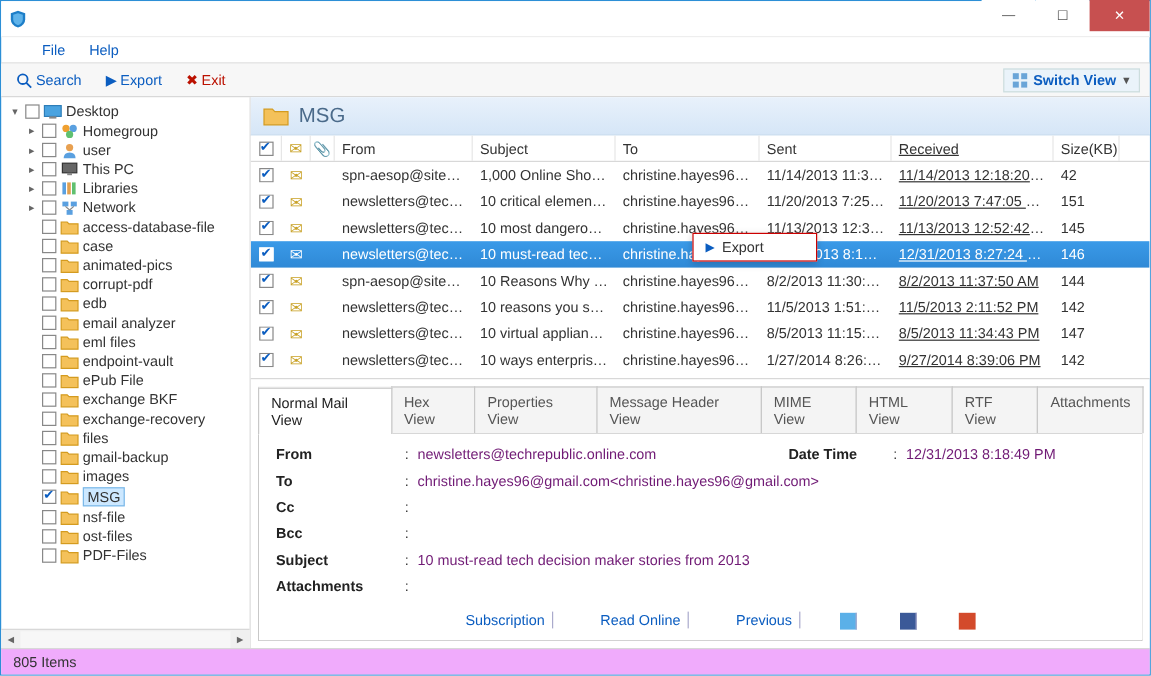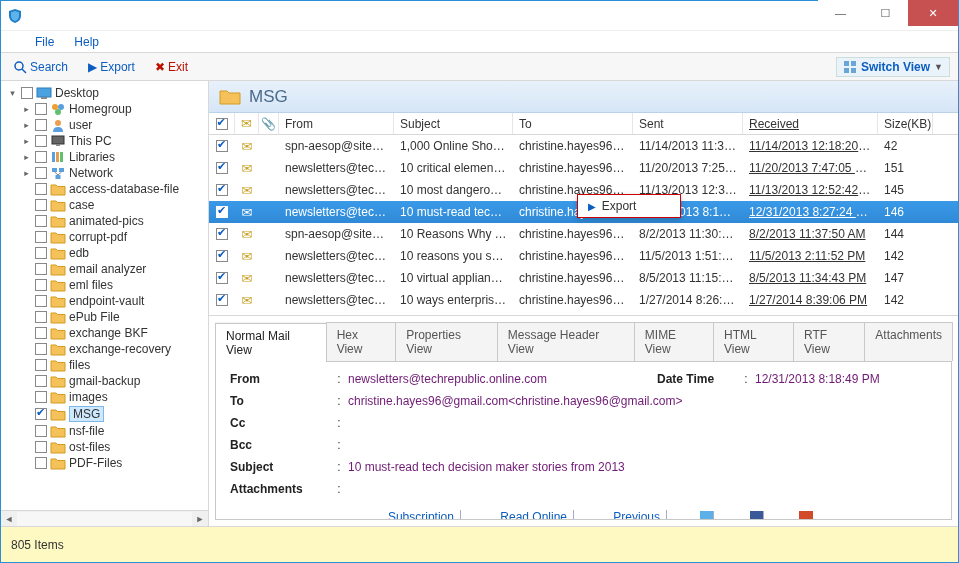--- a/index.html
+++ b/index.html
@@ -72,21 +72,21 @@
 .detail-body { flex:1; margin:0 6px 6px 6px; border:1px solid #c8c8c8; border-top:none; padding:10px 14px; overflow:auto; background:#fff;}
 .field-row { display:flex; margin-bottom:8px; font-size:12px;}
 .field-label { width:100px; font-weight:700; color:#222;}
 .field-colon { width:18px; text-align:center;}
 .field-val { flex:1; color:#701a75;}
 .dt-row { display:flex; gap:30px;}
 .links-footer{text-align:center;color:#0b5dc0;font-size:12px;padding-top:6px;border-top:0;}
 .links-footer span{padding:0 6px;border-right:1px solid #aac;margin-left:30px;}
 .links-footer span:last-of-type{border-right:none;}
 .social-ico{display:inline-block;width:14px;height:14px;margin:0 2px;vertical-align:middle;}
-.statusbar { height:36px; border-top:1px solid #d8d8d8; display:flex; align-items:center; padding:0 10px; font-size:12px; color:#333; background:#fef9c3;}
+.statusbar { height:22px; border-top:1px solid #d8d8d8; display:flex; align-items:center; padding:0 10px; font-size:12px; color:#333; background:#f0abfc;}
 .ico{display:inline-flex;align-items:center;justify-content:center;}
 svg{display:block;}
 .tree-wrap::-webkit-scrollbar,.list-rows::-webkit-scrollbar{width:16px;height:16px;}
 .tree-wrap::-webkit-scrollbar-thumb,.list-rows::-webkit-scrollbar-thumb{background:#cdcdcd;border:1px solid #aaa;}
 .tree-wrap::-webkit-scrollbar-button,.list-rows::-webkit-scrollbar-button{background:#f0f0f0;height:16px;width:16px;border:1px solid #ccc;}
 </style>
 </head>
 <body>
 
 <div class="window">
@@ -609,21 +609,21 @@
                 <span class="chk checked"></span>
               </div>
               <div class="c col-env">
                 <span class="env-ico">✉</span>
               </div>
               <div class="c col-clip"></div>
               <div class="c col-from">newsletters@tech...</div>
               <div class="c col-subj">10 ways enterprise I...</div>
               <div class="c col-to">christine.hayes96@...</div>
               <div class="c col-sent">1/27/2014 8:26:28 PM</div>
-              <div class="c col-recv">1/27/2014 8:39:06 PM</div>
+              <div class="c col-recv">9/27/2014 8:39:06 PM</div>
               <div class="c col-size">142</div>
             </div>
           </div>
       </div>
 
       <div class="detail-tabs" id="detail-tabs">
           <div class="dtab active">Normal Mail View</div>
           <div class="dtab">Hex View</div>
           <div class="dtab">Properties View</div>
           <div class="dtab">Message Header View</div>

